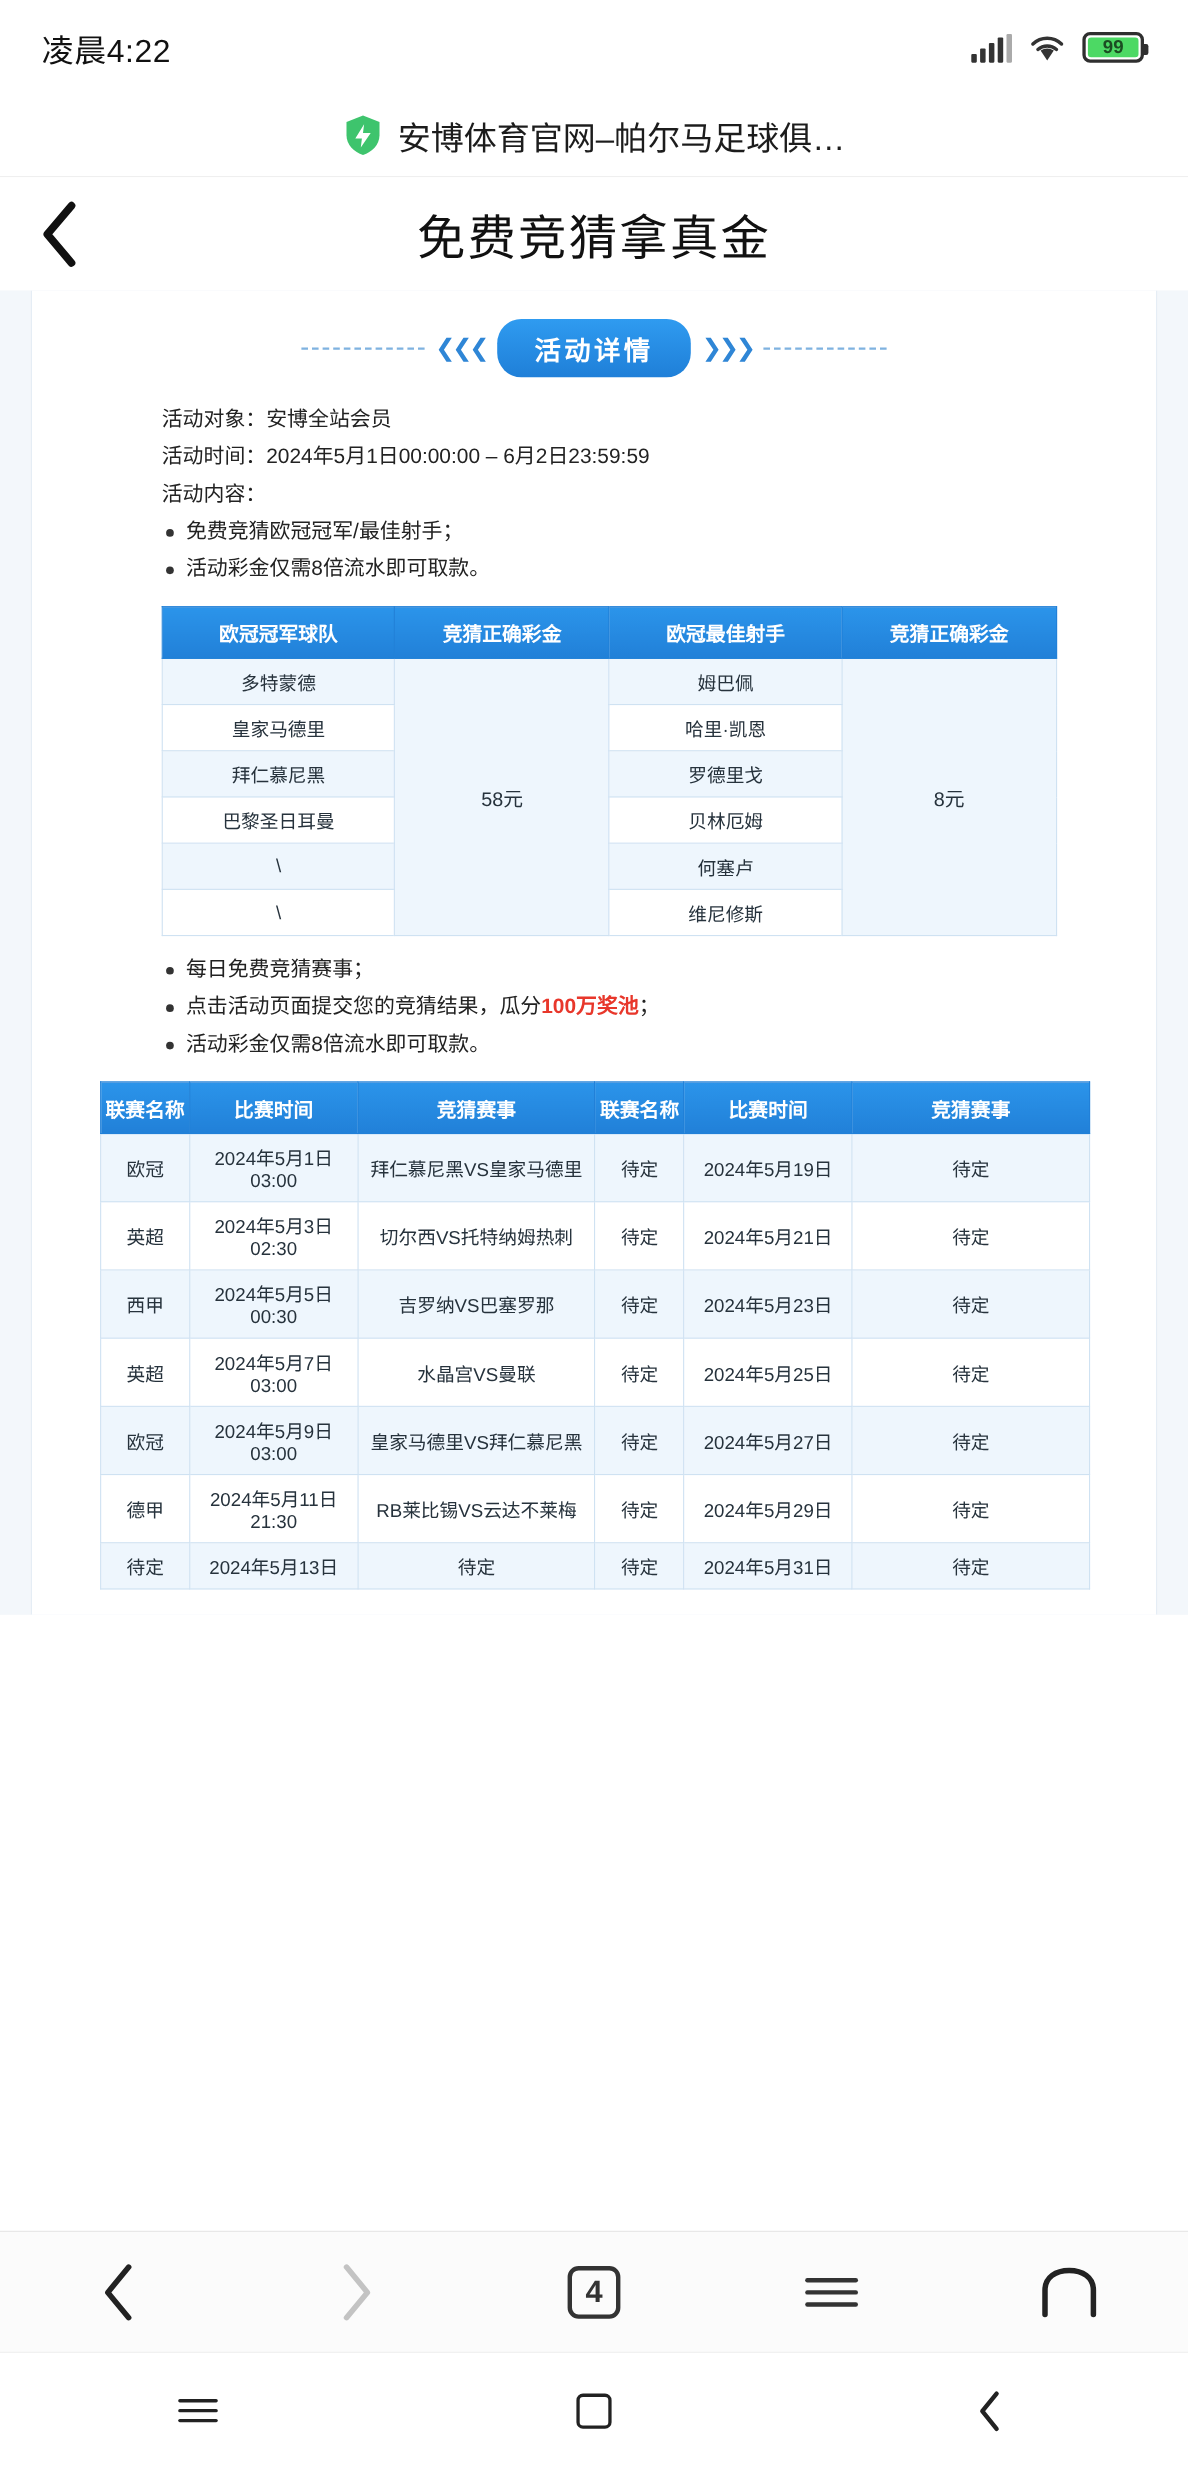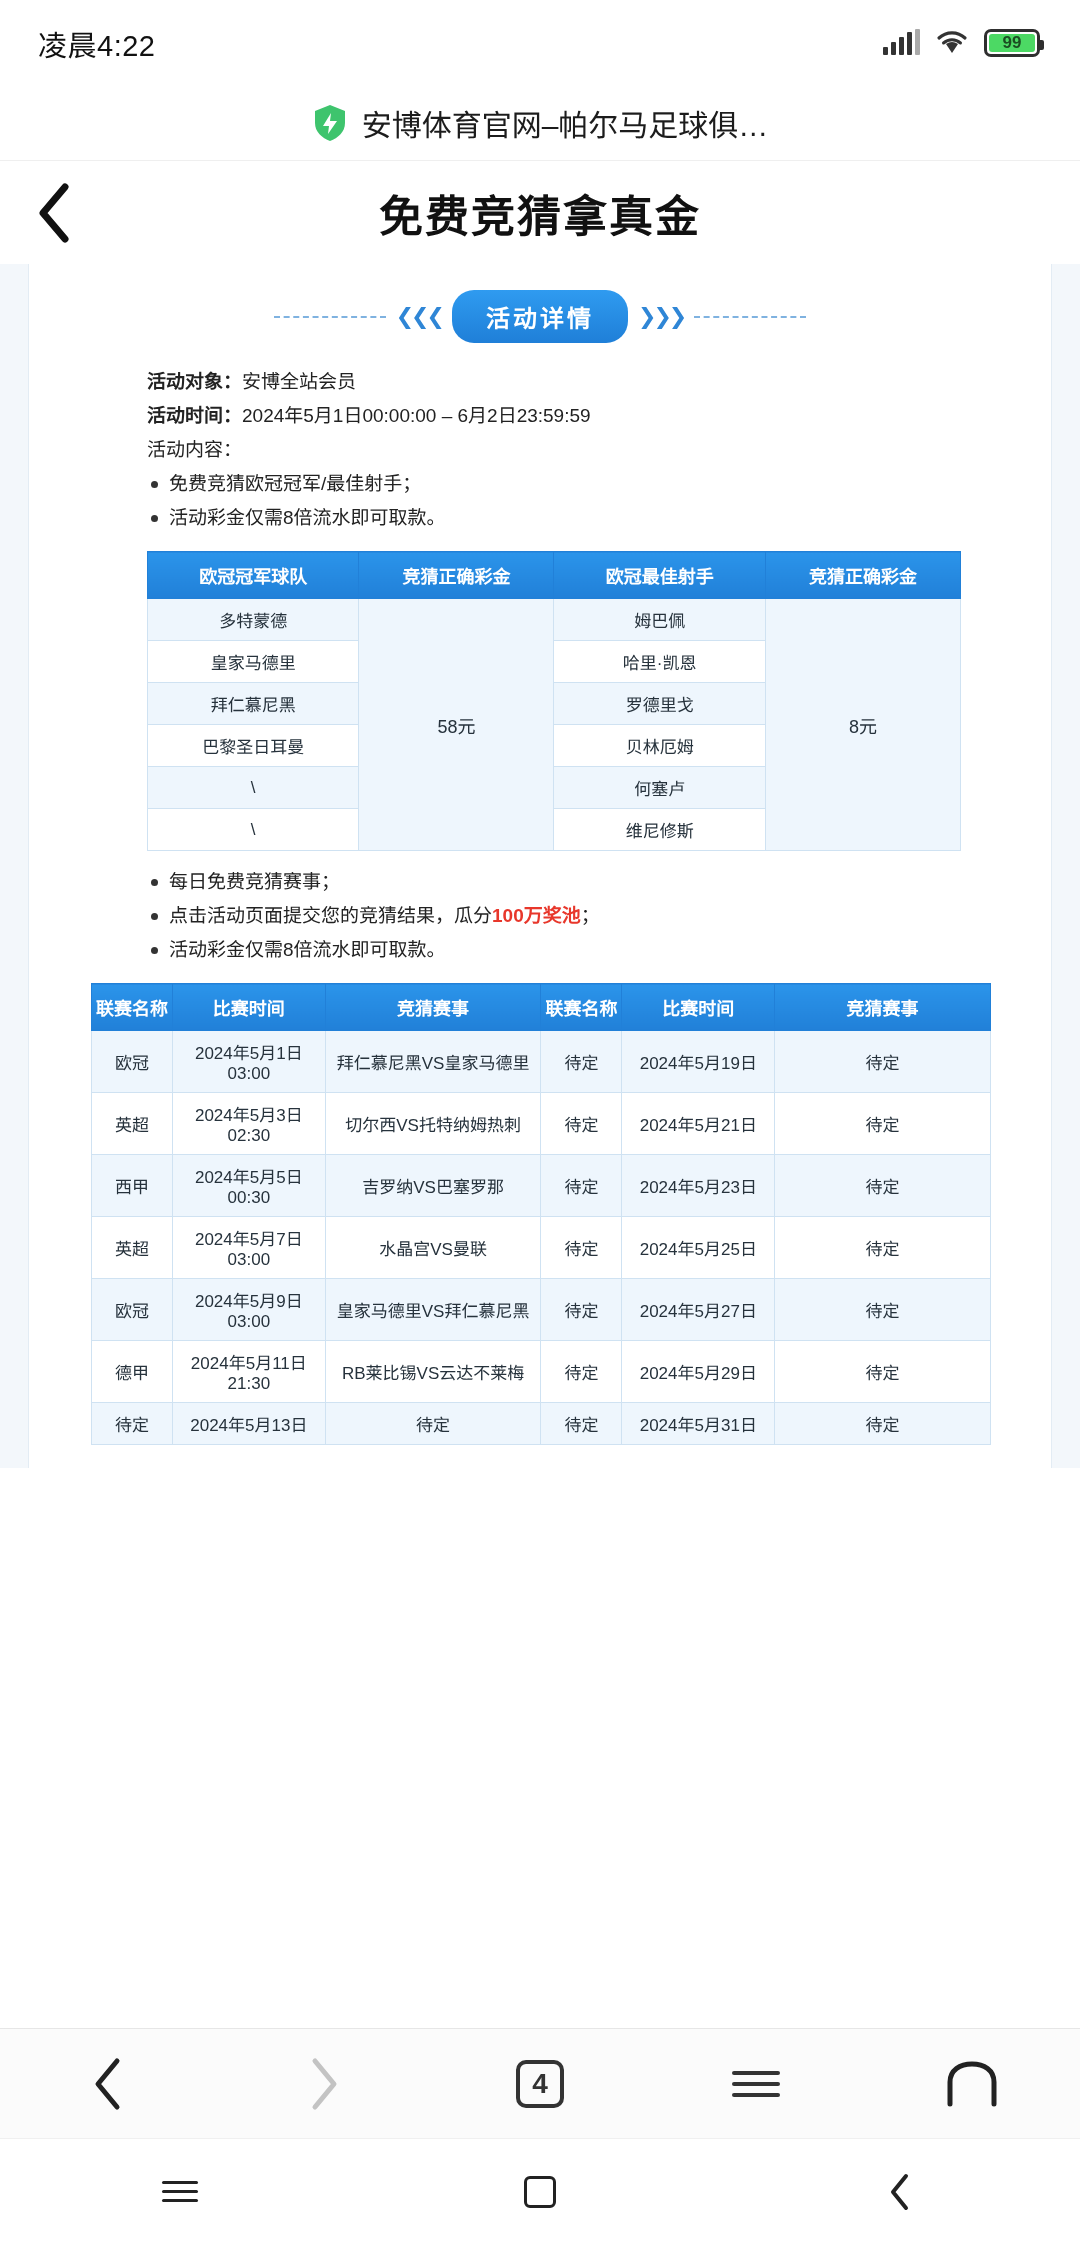--- a/index.html
+++ b/index.html
@@ -12,21 +12,21 @@
   body { position: relative; }
 
   
   .statusbar {
     height: 86px;
     display: flex; align-items: center; justify-content: space-between;
     padding: 0 40px 0 38px;
     background: #ffffff;
   }
   .status-time { font-size: 29px; font-weight: normal; color: #111; letter-spacing: 0.5px; }
-  .status-right { display: flex; align-items: flex-start; gap: 16px; }
+  .status-right { display: flex; align-items: flex-end; gap: 16px; }
   .sig-bars { display: flex; align-items: flex-end; gap: 3px; height: 26px; }
   .sig-bars i { width: 5px; background: #333; display: block; border-radius: 1px; }
   .sig-bars i:nth-child(1) { height: 8px; }
   .sig-bars i:nth-child(2) { height: 13px; }
   .sig-bars i:nth-child(3) { height: 18px; }
   .sig-bars i:nth-child(4) { height: 23px; }
   .sig-bars i:nth-child(5) { height: 26px; background:#aaa; }
   .wifi { width: 32px; height: 26px; position: relative; }
   .wifi svg { display:block; }
   .battery {
@@ -60,21 +60,21 @@
   .page-head {
     height: 104px; background: #ffffff;
     display: flex; align-items: center; position: relative;
     border-top: 1px solid #efefef;
   }
   .back-arrow {
     width: 110px; height: 100%; display: flex; align-items: center; justify-content: center;
   }
   .page-title {
     position: absolute; left: 0; right: 0; text-align: center;
-    font-size: 44px; font-weight: bold; color: #111; letter-spacing: 2px;
+    font-size: 44px; font-weight: normal; color: #111; letter-spacing: 2px;
     pointer-events: none;
   }
 
   
   .content {
     position: relative;
     height: 1204px;
     background: #f3f7fb;
     overflow: hidden;
   }
@@ -96,21 +96,21 @@
   .banner .pill {
     background: linear-gradient(180deg,#2f9bf0,#1f7fd8);
     color: #fff; font-size: 24px; font-weight: bold;
     padding: 9px 34px; border-radius: 22px; letter-spacing: 3px;
   }
   .banner-wrap { display: flex; align-items: center; gap: 4px; }
 
   
   .detail { padding: 22px 96px 0 118px; }
   .d-line { font-size: 19px; color: #222; line-height: 34px; }
-  .d-line b { font-weight: bold; margin-top: 16px; }
+  .d-line b { font-weight: normal; margin-top: 16px; }
   .bullets { margin-top: 0; }
   .bullets li { list-style: none; font-size: 19px; color: #222; line-height: 34px; position: relative; padding-left: 22px; }
   .bullets li::before {
     content: ""; position: absolute; left: 4px; top: 14px;
     width: 7px; height: 7px; border-radius: 50%; background: #333;
   }
   .red { color: #e8372b; font-weight: bold; }
 
   
   table { border-collapse: collapse; width: 100%; }

